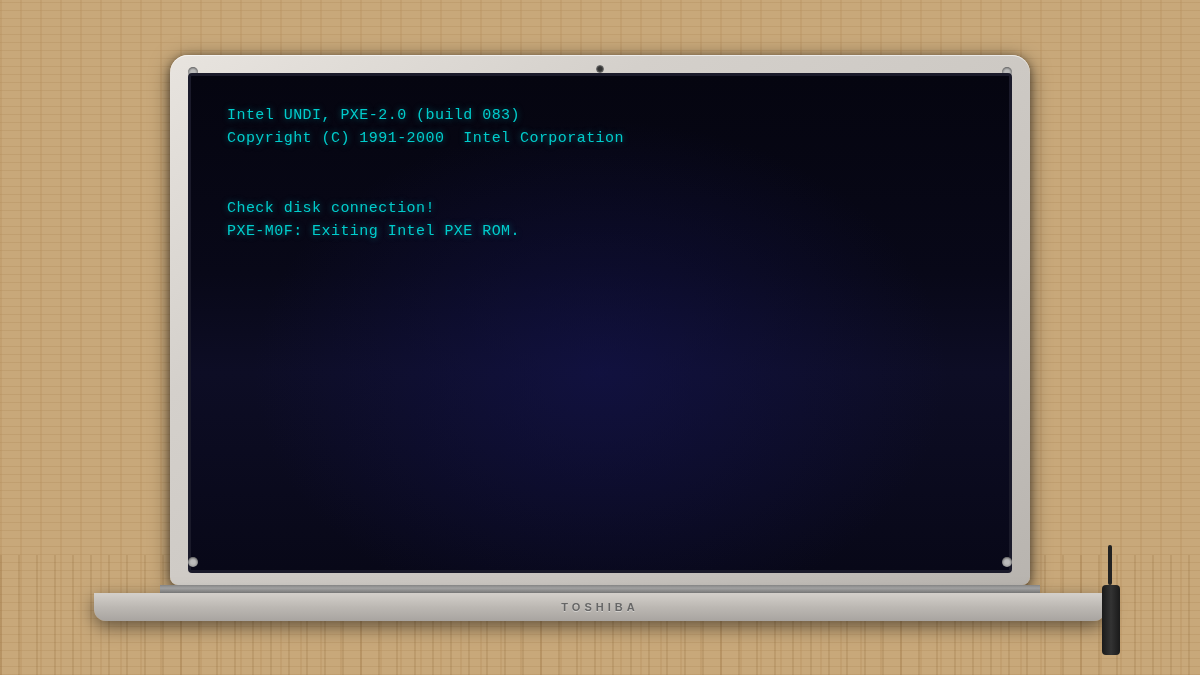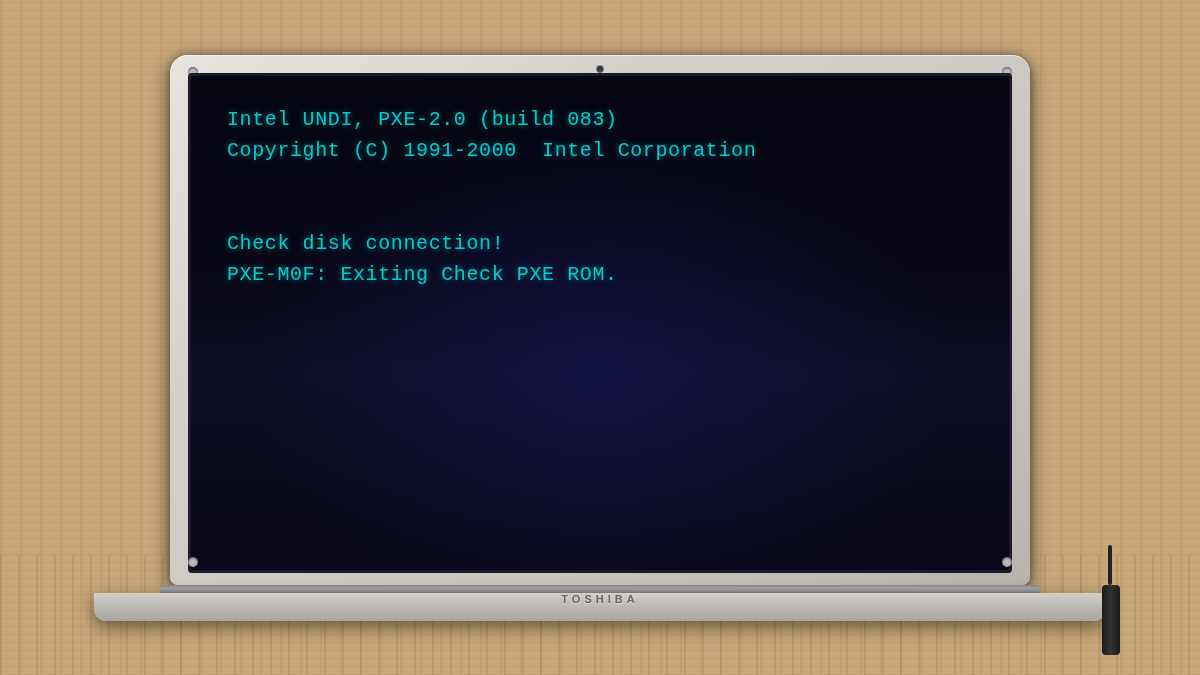--- a/index.html
+++ b/index.html
@@ -104,21 +104,21 @@
       pointer-events: none;
       z-index: 0;
     }
 
     .screen-content {
       position: absolute;
       inset: 0;
       padding: 28px 36px;
       z-index: 1;
       font-family: 'Courier New', Courier, monospace;
-      font-size: 20px;
+      font-size: 15px;
       line-height: 1.55;
       color: #00cccc;
       letter-spacing: 0.03em;
     }
 
     .bios-line {
       display: block;
       white-space: pre;
       color: #00cccc;
       text-shadow: 0 0 6px rgba(0, 200, 200, 0.5);
@@ -131,20 +131,21 @@
 
     
     .laptop-base {
       width: 1012px;
       height: 28px;
       background: linear-gradient(180deg, #d4d0cb 0%, #bcb8b3 50%, #a8a4a0 100%);
       border-radius: 0 0 12px 12px;
       position: relative;
       box-shadow: 0 6px 18px rgba(0,0,0,0.5);
       display: flex;
+      align-items: center;
       justify-content: center;
       z-index: 3;
     }
 
     .brand-label {
       font-family: Arial, sans-serif;
       font-size: 11px;
       font-weight: bold;
       letter-spacing: 4px;
       color: #666;
@@ -199,21 +200,21 @@
     <div class="lid-screw tr"></div>
     <div class="camera"></div>
     <div class="screen-bezel">
       <div class="screen-content">
 
       <span class="bios-line">Intel UNDI, PXE-2.0 (build 083)</span>
           <span class="bios-line">Copyright (C) 1991-2000  Intel Corporation</span>
           <span class="bios-line blank"></span>
           <span class="bios-line blank"></span>
           <span class="bios-line">Check disk connection!</span>
-          <span class="bios-line">PXE-M0F: Exiting Check PXE ROM.</span>
+          <span class="bios-line">PXE-M0F: Exiting Intel PXE ROM.</span>
         </div>
     </div>
     <div class="lid-screw bl"></div>
     <div class="lid-screw br"></div>
   </div>
   <div class="hinge"></div>
   <div class="laptop-base">
     <span class="brand-label">TOSHIBA</span>
   </div>
 </div>

